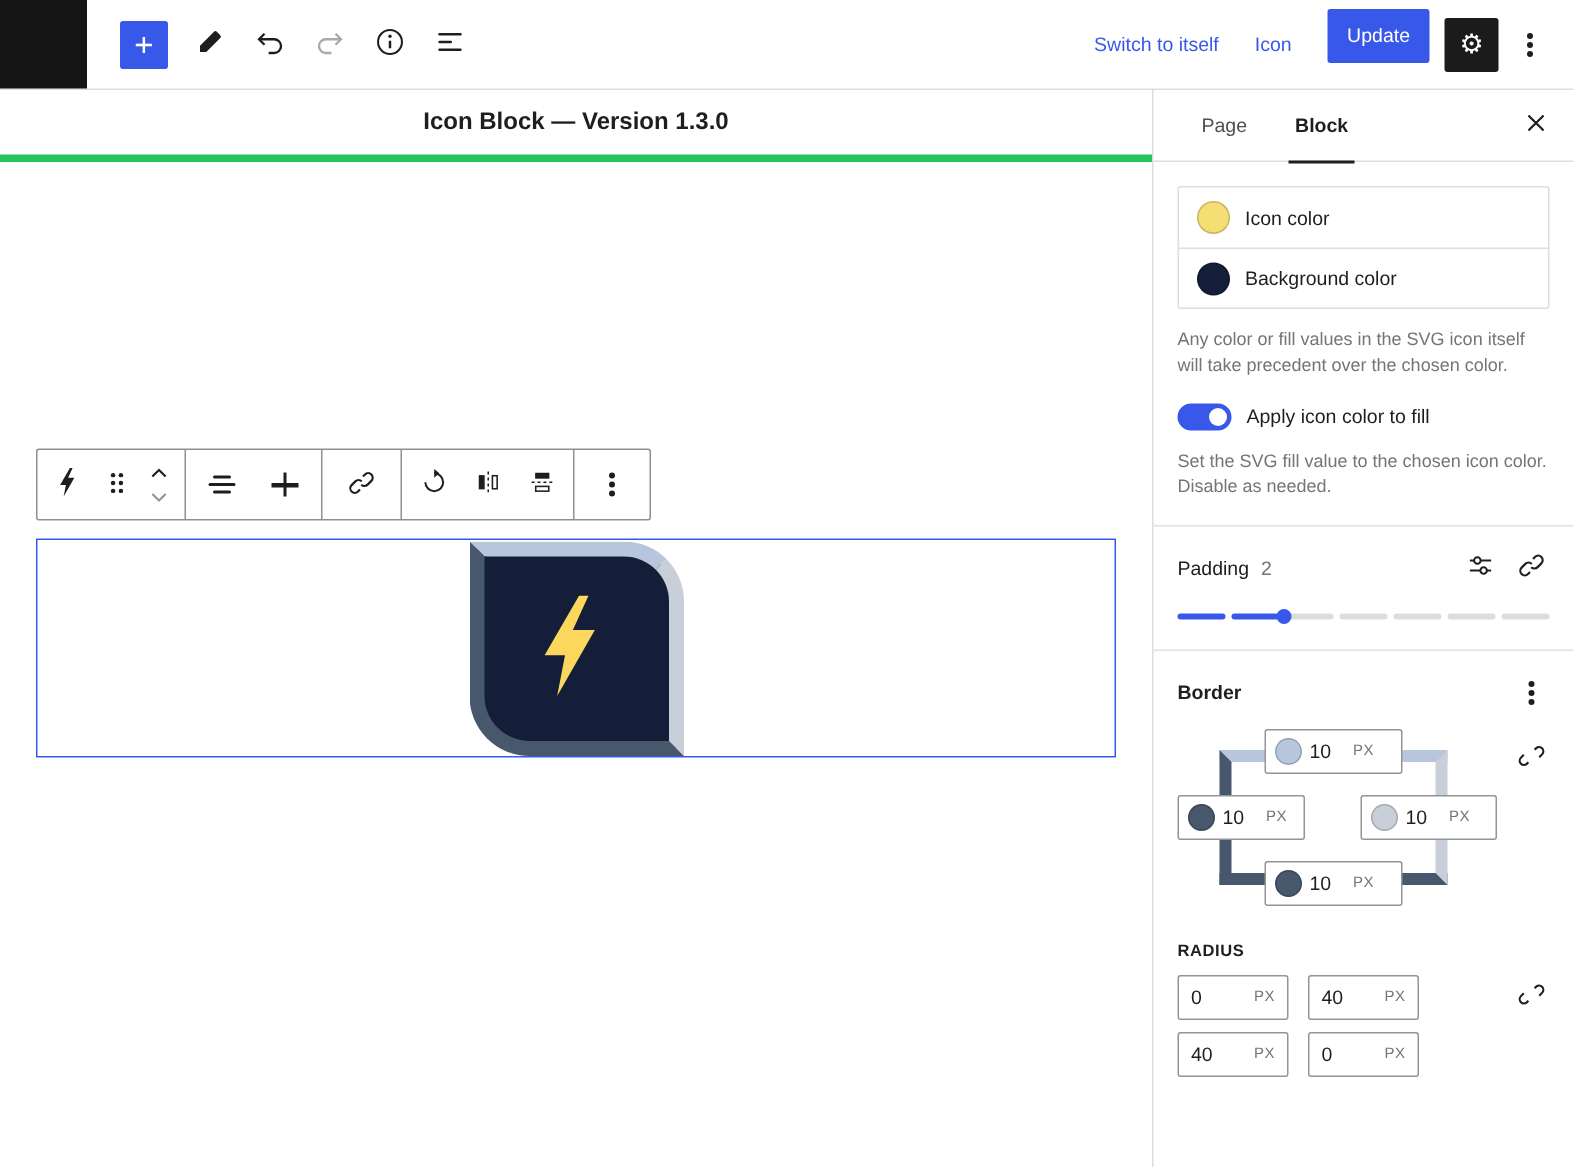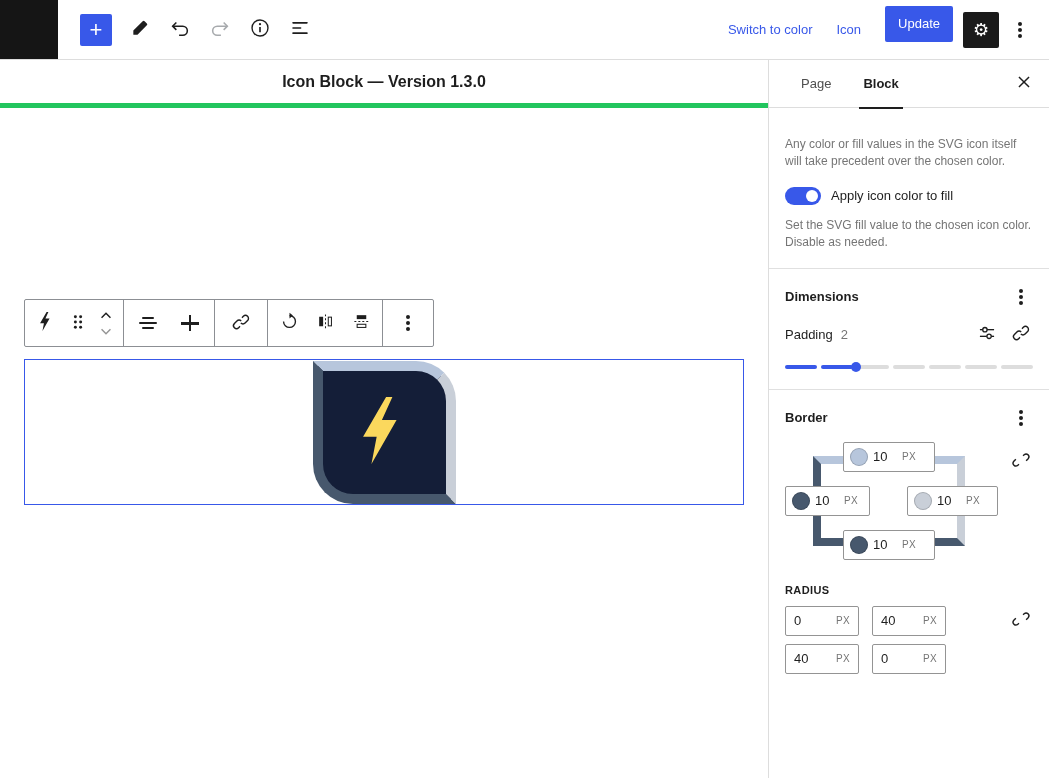--- a/index.html
+++ b/index.html
@@ -143,21 +143,21 @@
           <svg viewBox="0 0 24 24" width="22" height="22" fill="#1e1e1e">
               <rect x="3.5" y="5.5" width="17" height="1.8" rx=".9"></rect>
               <rect x="3.5" y="11.1" width="10" height="1.8" rx=".9"></rect>
               <rect x="3.5" y="16.7" width="17" height="1.8" rx=".9"></rect>
             </svg>
         </span>
       </button>
     </div>
 
     <div class="topbar-right" data-interactable="false">
-      <a class="top-link" href="#" data-interactable="true" style="color: rgb(56, 88, 233);">Switch to color</a>
+      <a class="top-link" href="#" data-interactable="true" style="color: rgb(56, 88, 233);">Switch to itself</a>
       <a class="top-link" href="#" data-interactable="true" style="color: rgb(56, 88, 233);">Icon</a>
       <button class="update-btn" data-interactable="true" style="background-color: rgb(56, 88, 233);">Update</button>
       <button class="gear-btn" data-interactable="true">
         <span data-interactable="false">⚙</span>
       </button>
       <button class="more-btn" data-interactable="true">
         <span class="vdots" data-interactable="false"></span>
       </button>
     </div>
   </header>
@@ -295,38 +295,42 @@
           <span data-interactable="false">
             <svg viewBox="0 0 24 24" width="22" height="22">
                 <path d="M6.5 6.5l11 11M17.5 6.5l-11 11" stroke="#1e1e1e" stroke-width="1.6"></path>
               </svg>
           </span>
         </button>
       </div>
 
       <div class="sb-content" data-interactable="false">
 
+        <div class="color-box" data-interactable="false">
+          <div class="color-row" data-interactable="true">
+            <span class="swatch" data-interactable="false" style="background-color: rgb(245, 222, 115);"></span>
+            <span data-interactable="false">Icon color</span>
+          </div>
+          <div class="color-row" data-interactable="true">
+            <span class="swatch" data-interactable="false" style="background-color: rgb(20, 30, 56);"></span>
+            <span data-interactable="false">Background color</span>
+          </div>
+        </div>
 
         <p class="help" data-interactable="false">Any color or fill values in the SVG icon itself will take precedent over the chosen color.</p>
 
         <div class="toggle-row" data-interactable="false">
           <span class="toggle" data-interactable="true" style="background-color: rgb(56, 88, 233);"></span>
           <span data-interactable="false">Apply icon color to fill</span>
         </div>
 
         <p class="help" data-interactable="false">Set the SVG fill value to the chosen icon color. Disable as needed.</p>
 
         <div class="sb-divider" data-interactable="false"></div>
 
-        <div class="panel-head" data-interactable="false">
-          <span data-interactable="false">Dimensions</span>
-          <button class="menu-btn" data-interactable="true">
-            <span class="vdots" data-interactable="false"></span>
-          </button>
-        </div>
 
         <div class="padding-row" data-interactable="false">
           <span data-interactable="false">Padding</span>
           <span class="padding-value" data-interactable="false">2</span>
           <span class="padding-icons">
             <button class="menu-btn" data-interactable="true">
               <span data-interactable="false">
                 <svg viewBox="0 0 24 24" width="20" height="20">
                     <line x1="3.5" y1="8" x2="20.5" y2="8" stroke="#1e1e1e" stroke-width="1.6"></line>
                     <circle cx="9.5" cy="8" r="2.6" fill="#fff" stroke="#1e1e1e" stroke-width="1.6"></circle>

